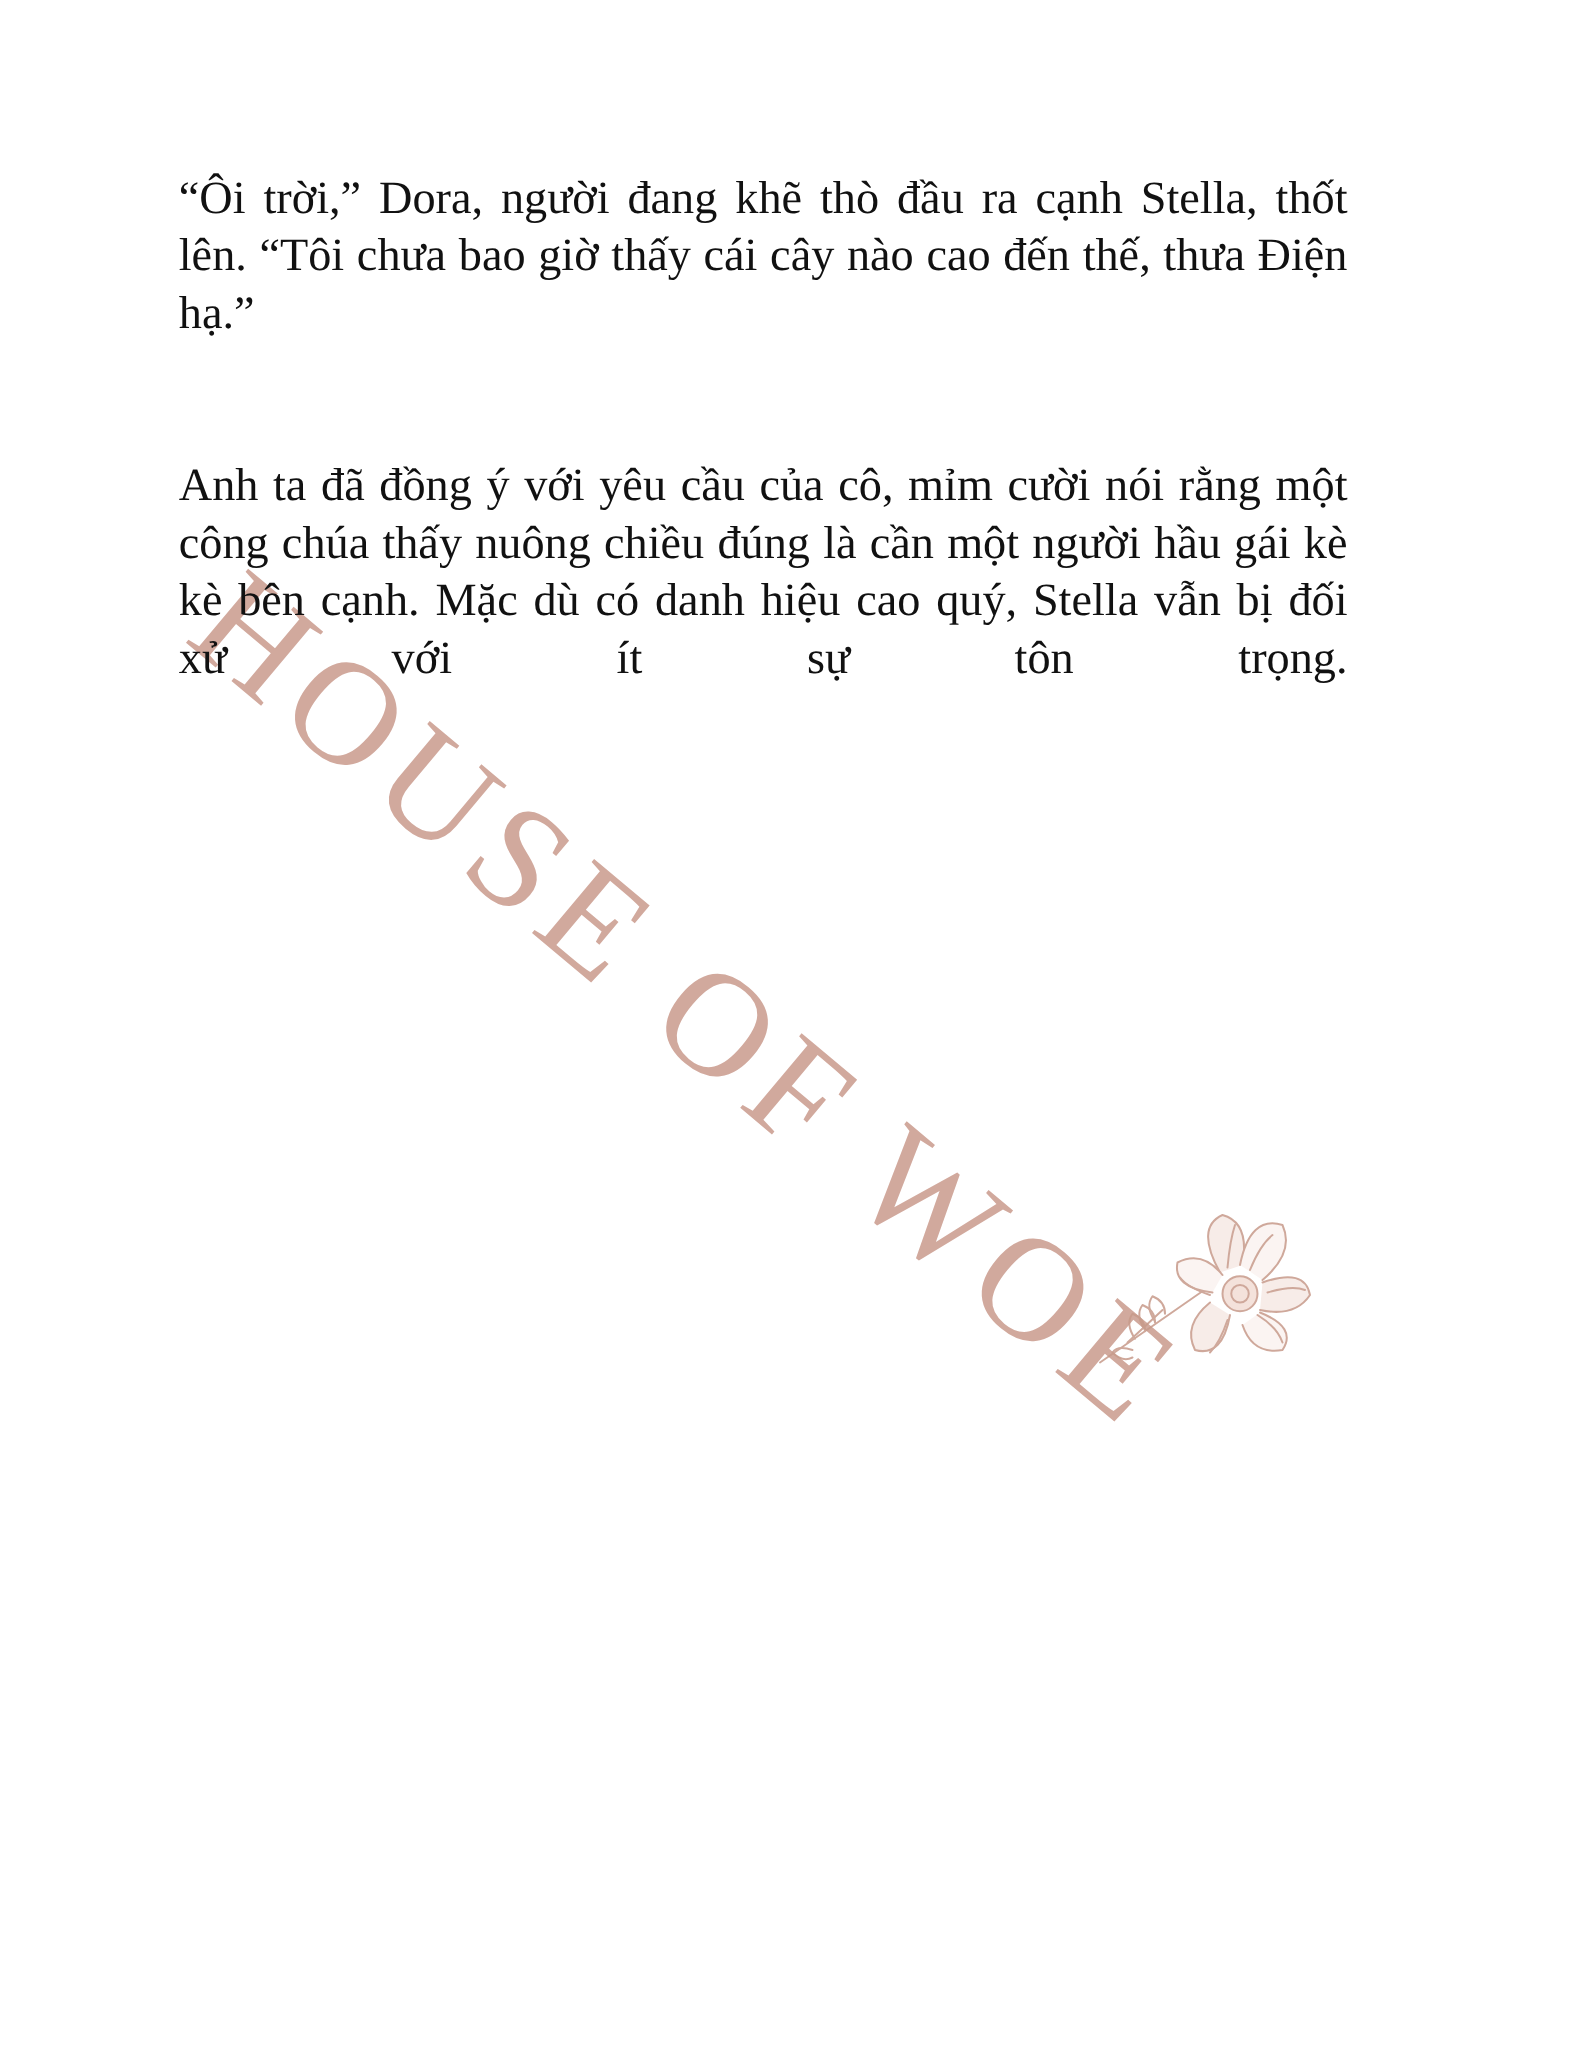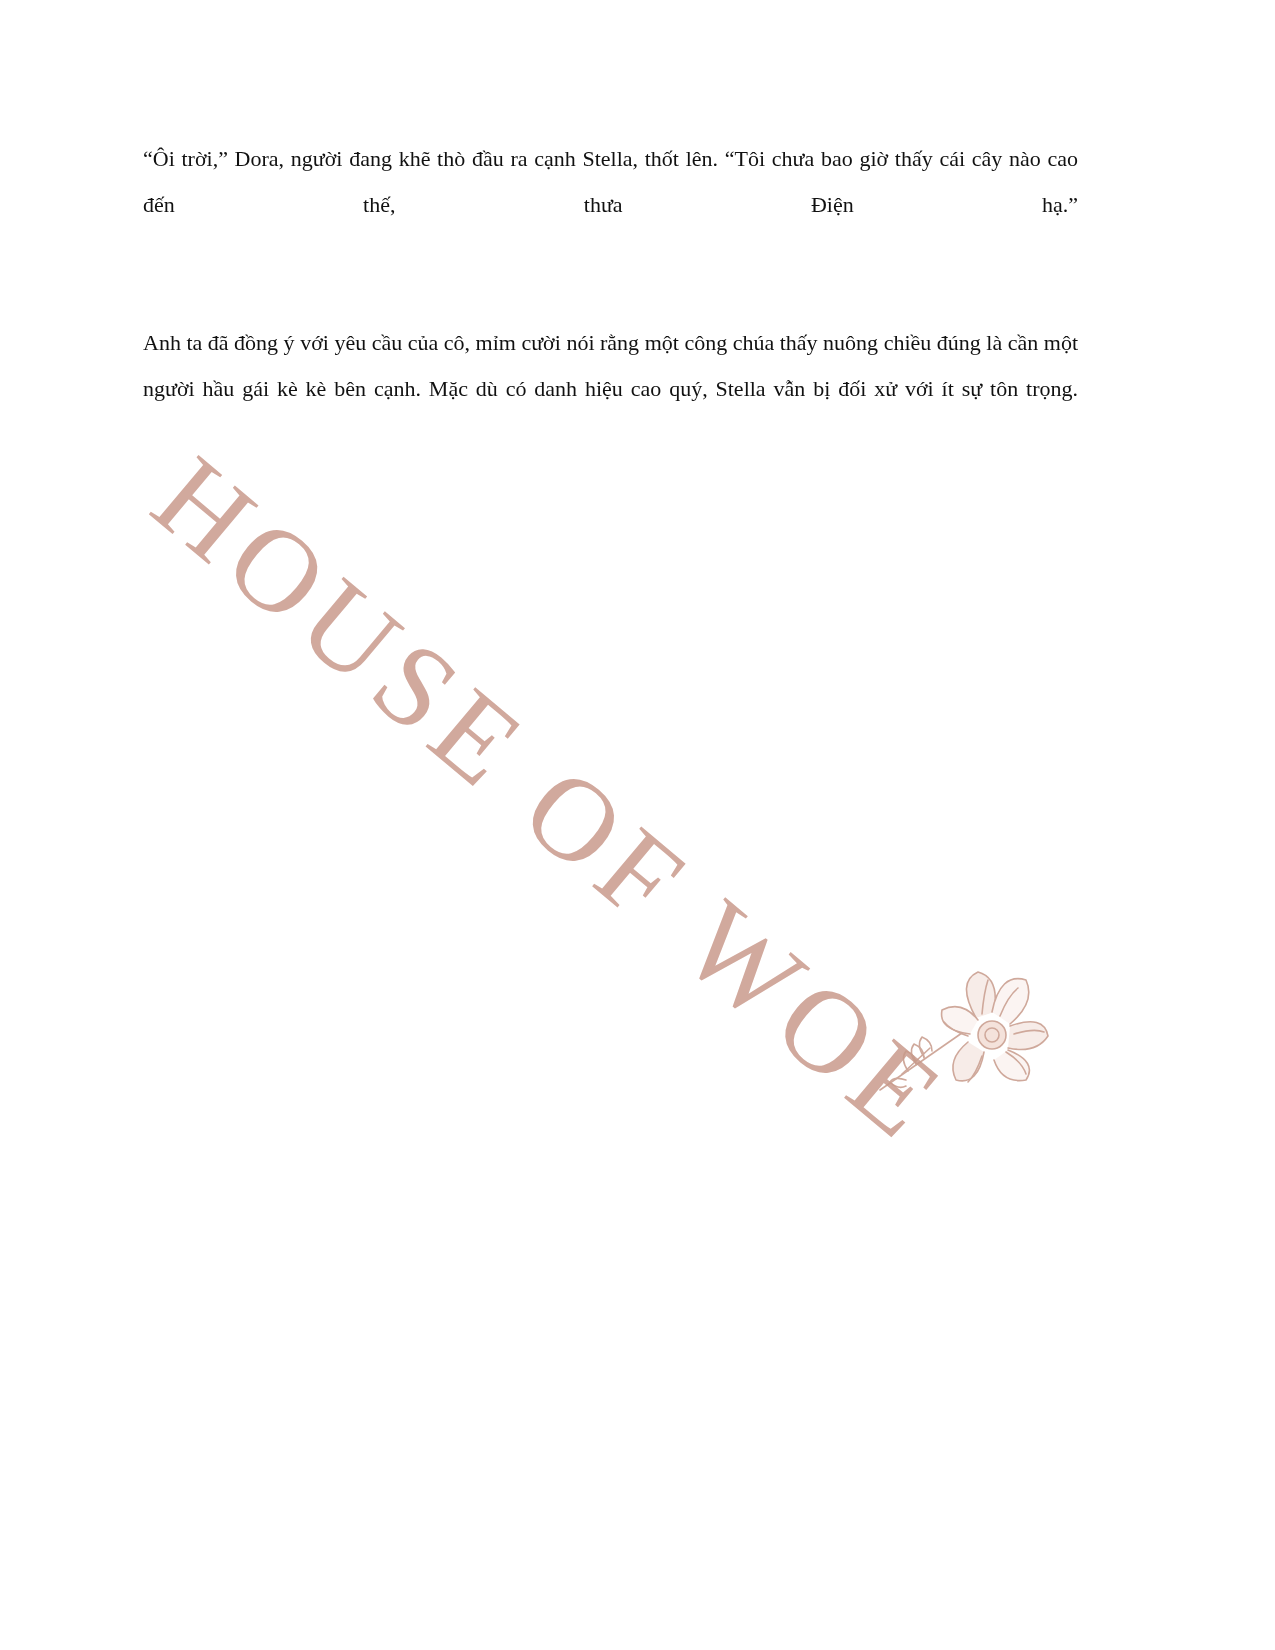--- a/index.html
+++ b/index.html
@@ -49,21 +49,21 @@
   
   .content {
     position: absolute;
     left: 143px;
     top: 136px;
     width: 935px;
     z-index: 3;
   }
   .para {
     font-family: "Liberation Serif", "DejaVu Serif", serif;
-    font-size: 22px;
+    font-size: 37px;
     line-height: 46px;
     color: #111111;
     text-align: justify;
     text-justify: inter-word;
     margin: 0 0 46px 0;
     -webkit-hyphens: none;
     hyphens: none;
   }
   .para.last-block { margin-bottom: 0; }
   

